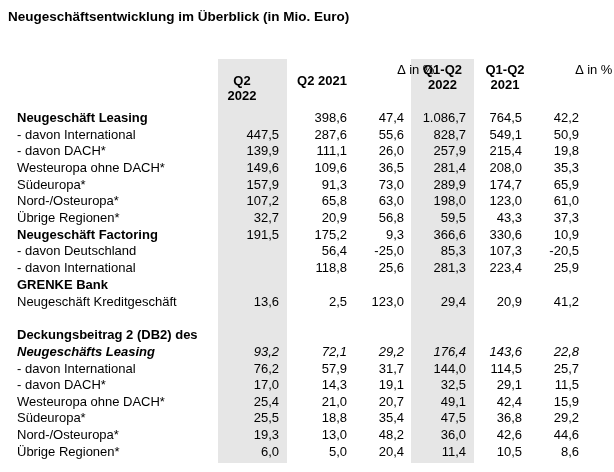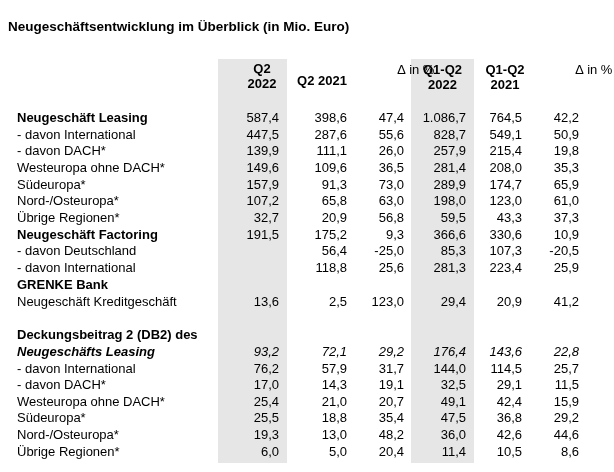--- a/index.html
+++ b/index.html
@@ -2,21 +2,21 @@
 <html><head>
 <meta charset="utf-8">
 <style>
   html, body { margin: 0; padding: 0; background: #ffffff; }
   body {
     width: 614px; height: 472px; position: relative; overflow: hidden;
     font-family: "Liberation Sans", sans-serif; color: #000;
   }
   .title {
     position: absolute; left: 8px; top: 9px;
-    font-size: 13.5px; font-weight: bold; letter-spacing: 0px; margin-top: 10px;
+    font-size: 13.5px; font-weight: bold; letter-spacing: 0px;
   }
   .graybg {
     position: absolute; background: #e6e6e6; top: 59px; height: 404px;
   }
   #g1 { left: 218px; width: 69px; }
   #g2 { left: 411px; width: 63px; }
 
   .hdr { position: absolute; font-size: 13px; font-weight: bold; text-align: center; line-height: 15px; }
   .hdr.norm { font-weight: normal; margin-left: 32px; }
 
@@ -34,21 +34,21 @@
   .v.c6 { left: 530px; width: 49px; }
 </style>
 </head>
 <body>
 
 <div class="title">Neugeschäftsentwicklung im Überblick (in Mio. Euro)</div>
 
 <div id="g1" class="graybg"></div>
 <div id="g2" class="graybg"></div>
 
-<div class="hdr" style="left:218px;top:61px;width:48px;padding-left:20px;">
+<div class="hdr" style="left:218px;top:73px;width:48px;">
   <div>Q2 2022</div>
 </div>
 <div class="hdr" style="left:287px;top:73px;width:70px;">
   <div>Q2 2021</div>
 </div>
 <div class="hdr norm" style="left:358px;top:62px;width:52px;">
   <div>∆ in %</div>
 </div>
 <div class="hdr" style="left:411px;top:62px;width:63px;">
   <div>Q1-Q2</div>
@@ -58,21 +58,20 @@
   <div>Q1-Q2</div>
   <div>2021</div>
 </div>
 <div class="hdr norm" style="left:536px;top:62px;width:52px;">
   <div>∆ in %</div>
 </div>
 
 <div id="rows">
     <div class="row" style="top: 110px;">
       <span class="lbl bold">Neugeschäft Leasing</span>
-      <span class="v c1">587,4</span>
       <span class="v c2">398,6</span>
       <span class="v c3">47,4</span>
       <span class="v c4">1.086,7</span>
       <span class="v c5">764,5</span>
       <span class="v c6">42,2</span>
     </div>
     <div class="row" style="top: 127px;">
       <span class="lbl">- davon International</span>
       <span class="v c1">447,5</span>
       <span class="v c2">287,6</span>

